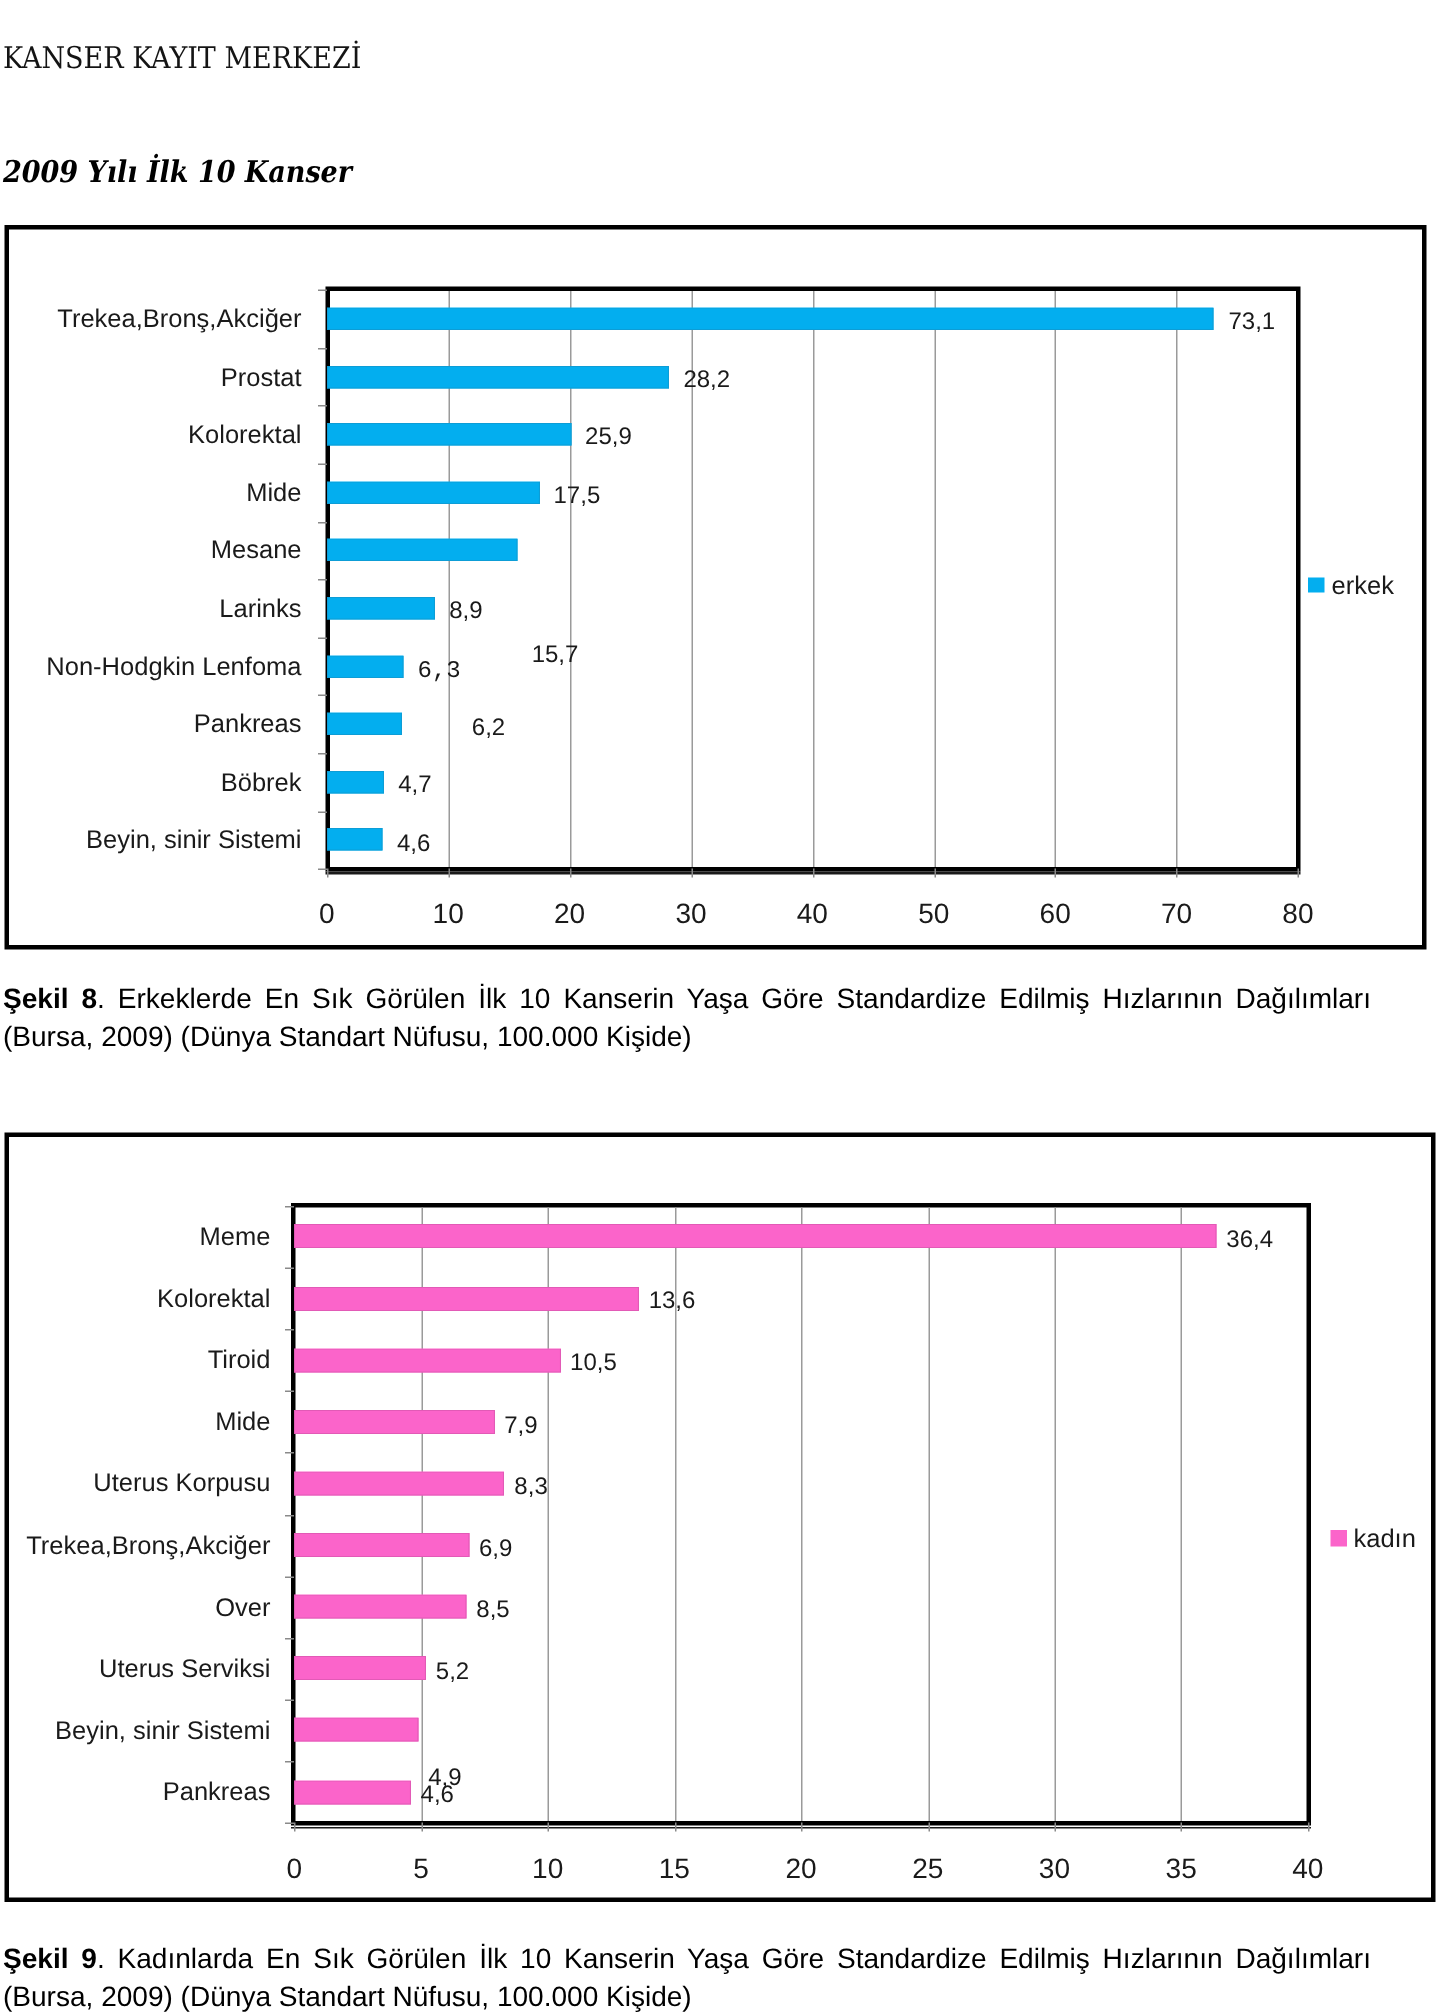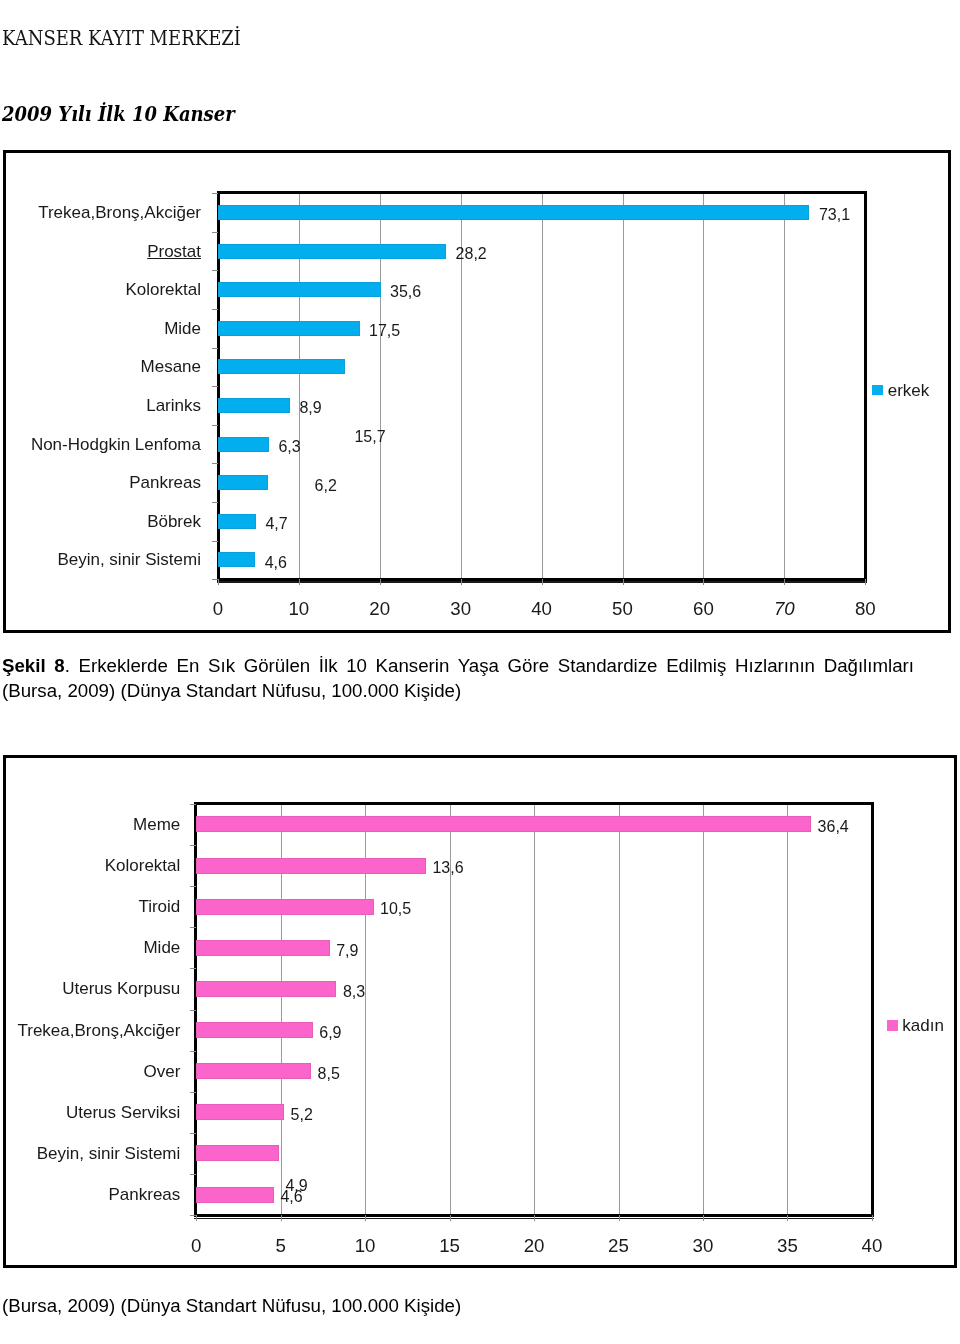--- a/index.html
+++ b/index.html
@@ -39,20 +39,21 @@
   <div class="doc-subtitle">2009 Yılı İlk 10 Kanser</div>
 
   <div class="chart-frame" id="chart0" style="left: 3px; top: 149.5px; width: 948px; height: 483.5px;"></div>
   <div class="caption" id="cap0" style="left: 2px; top: 653px; width: 912px;">
     <span class="cl1"><b>Şekil 8</b><span>. Erkeklerde En Sık Görülen İlk 10 Kanserin Yaşa Göre Standardize Edilmiş Hızlarının Dağılımları</span></span>
     <span class="cl2">(Bursa, 2009) (Dünya Standart Nüfusu, 100.000 Kişide)</span>
   </div>
 
   <div class="chart-frame" id="chart1" style="left: 3px; top: 754.5px; width: 954px; height: 513px;"></div>
   <div class="caption" id="cap1" style="left: 2px; top: 1293px; width: 912px;">
+    <span class="cl1"><b>Şekil 9</b><span>. Kadınlarda En Sık Görülen İlk 10 Kanserin Yaşa Göre Standardize Edilmiş Hızlarının Dağılımları</span></span>
     <span class="cl2">(Bursa, 2009) (Dünya Standart Nüfusu, 100.000 Kişide)</span>
   </div>
 
 <div class="plot-area" style="left: 217px; top: 190.7px; width: 650.2px; height: 390px;">
       <div class="gridline" style="left: 78.825px;"></div>
       <div class="gridline" style="left: 159.75px;"></div>
       <div class="gridline" style="left: 240.675px;"></div>
       <div class="gridline" style="left: 321.6px;"></div>
       <div class="gridline" style="left: 402.525px;"></div>
       <div class="gridline" style="left: 483.45px;"></div>
@@ -77,53 +78,53 @@
     <div class="ytick" style="top: 425px; left: 212.1px; width: 6px;"></div>
     <div class="ytick" style="top: 463px; left: 212.1px; width: 6px;"></div>
     <div class="ytick" style="top: 502px; left: 212.1px; width: 6px;"></div>
     <div class="ytick" style="top: 541px; left: 212.1px; width: 6px;"></div>
     <div class="ytick" style="top: 579px; left: 212.1px; width: 6px;"></div>
     <div class="bar" style="left: 217.9px; top: 204.91px; width: 591.562px; height: 15px; background: rgb(3, 174, 239); box-shadow: rgb(13, 157, 214) 0px 0px 0px 0.7px inset;"></div>
     <div class="val-label" style="left: 818.962px; top: 207.21px;">73,1</div>
     <div class="cat-label" style="right: 759px; top: 203.91px;">Trekea,Bronş,Akciğer</div>
     <div class="bar" style="left: 217.9px; top: 243.53px; width: 228.208px; height: 15px; background: rgb(3, 174, 239); box-shadow: rgb(13, 157, 214) 0px 0px 0px 0.7px inset;"></div>
     <div class="val-label" style="left: 455.608px; top: 245.83px;">28,2</div>
-    <div class="cat-label" style="right: 759px; top: 242.53px; text-decoration: underline;">Prostat</div>
+    <div class="cat-label" style="right: 759px; top: 242.53px;">Prostat</div>
     <div class="bar" style="left: 217.9px; top: 282.15px; width: 162.659px; height: 15px; background: rgb(3, 174, 239); box-shadow: rgb(13, 157, 214) 0px 0px 0px 0.7px inset;"></div>
-    <div class="val-label" style="left: 390.059px; top: 284.45px;">35,6</div>
+    <div class="val-label" style="left: 390.059px; top: 284.45px;">25,9</div>
     <div class="cat-label" style="right: 759px; top: 281.15px;">Kolorektal</div>
     <div class="bar" style="left: 217.9px; top: 320.77px; width: 141.619px; height: 15px; background: rgb(3, 174, 239); box-shadow: rgb(13, 157, 214) 0px 0px 0px 0.7px inset;"></div>
     <div class="val-label" style="left: 369.019px; top: 323.07px;">17,5</div>
     <div class="cat-label" style="right: 759px; top: 319.77px;">Mide</div>
     <div class="bar" style="left: 217.9px; top: 359.39px; width: 127.052px; height: 15px; background: rgb(3, 174, 239); box-shadow: rgb(13, 157, 214) 0px 0px 0px 0.7px inset;"></div>
     <div class="val-label" style="left: 354.452px; top: 381px; margin-top: 48px;">15,7</div>
     <div class="cat-label" style="right: 759px; top: 358.39px;">Mesane</div>
     <div class="bar" style="left: 217.9px; top: 398.01px; width: 72.0232px; height: 15px; background: rgb(3, 174, 239); box-shadow: rgb(13, 157, 214) 0px 0px 0px 0.7px inset;"></div>
     <div class="val-label" style="left: 299.423px; top: 400.31px;">8,9</div>
     <div class="cat-label" style="right: 759px; top: 397.01px;">Larinks</div>
     <div class="bar" style="left: 217.9px; top: 436.63px; width: 50.9827px; height: 15px; background: rgb(3, 174, 239); box-shadow: rgb(13, 157, 214) 0px 0px 0px 0.7px inset;"></div>
-    <div class="val-label" style="left: 278.383px; top: 438.93px;">6,3</div>
+    <div class="val-label" style="left: 278.383px; top: 438.93px; font-family: Liberation Mono, monospace;">6,3</div>
     <div class="cat-label" style="right: 759px; top: 435.63px;">Non-Hodgkin Lenfoma</div>
     <div class="bar" style="left: 217.9px; top: 475.25px; width: 50.1735px; height: 15px; background: rgb(3, 174, 239); box-shadow: rgb(13, 157, 214) 0px 0px 0px 0.7px inset;"></div>
     <div class="val-label" style="left: 277.574px; top: 477.55px; padding-left: 37px;">6,2</div>
     <div class="cat-label" style="right: 759px; top: 474.25px;">Pankreas</div>
     <div class="bar" style="left: 217.9px; top: 513.87px; width: 38.0348px; height: 15px; background: rgb(3, 174, 239); box-shadow: rgb(13, 157, 214) 0px 0px 0px 0.7px inset;"></div>
     <div class="val-label" style="left: 265.435px; top: 516.17px;">4,7</div>
     <div class="cat-label" style="right: 759px; top: 512.87px;">Böbrek</div>
     <div class="bar" style="left: 217.9px; top: 552.49px; width: 37.2255px; height: 15px; background: rgb(3, 174, 239); box-shadow: rgb(13, 157, 214) 0px 0px 0px 0.7px inset;"></div>
     <div class="val-label" style="left: 264.625px; top: 554.79px;">4,6</div>
     <div class="cat-label" style="right: 759px; top: 551.49px;">Beyin, sinir Sistemi</div>
     <div class="xtick-label" style="left: 187.9px; width: 60px; top: 600px;">0</div>
     <div class="xtick-label" style="left: 268.825px; width: 60px; top: 600px;">10</div>
     <div class="xtick-label" style="left: 349.75px; width: 60px; top: 600px;">20</div>
     <div class="xtick-label" style="left: 430.675px; width: 60px; top: 600px;">30</div>
     <div class="xtick-label" style="left: 511.6px; width: 60px; top: 600px;">40</div>
     <div class="xtick-label" style="left: 592.525px; width: 60px; top: 600px;">50</div>
     <div class="xtick-label" style="left: 673.45px; width: 60px; top: 600px;">60</div>
-    <div class="xtick-label" style="left: 754.375px; width: 60px; top: 600px; font-style: italic;">70</div>
+    <div class="xtick-label" style="left: 754.375px; width: 60px; top: 600px;">70</div>
     <div class="xtick-label" style="left: 835.3px; width: 60px; top: 600px;">80</div>
     <div class="legend-swatch" style="left: 872.4px; top: 384.6px; width: 10.8px; height: 10.8px; background: rgb(3, 174, 239);"></div>
     <div class="legend-label" style="left: 887.7px; top: 381.5px;">erkek</div>
     <div class="plot-area" style="left: 194px; top: 801.5px; width: 680px; height: 415.5px;">
       <div class="gridline" style="left: 83.6625px;"></div>
       <div class="gridline" style="left: 168.125px;"></div>
       <div class="gridline" style="left: 252.587px;"></div>
       <div class="gridline" style="left: 337.05px;"></div>
       <div class="gridline" style="left: 421.512px;"></div>
       <div class="gridline" style="left: 505.975px;"></div>

